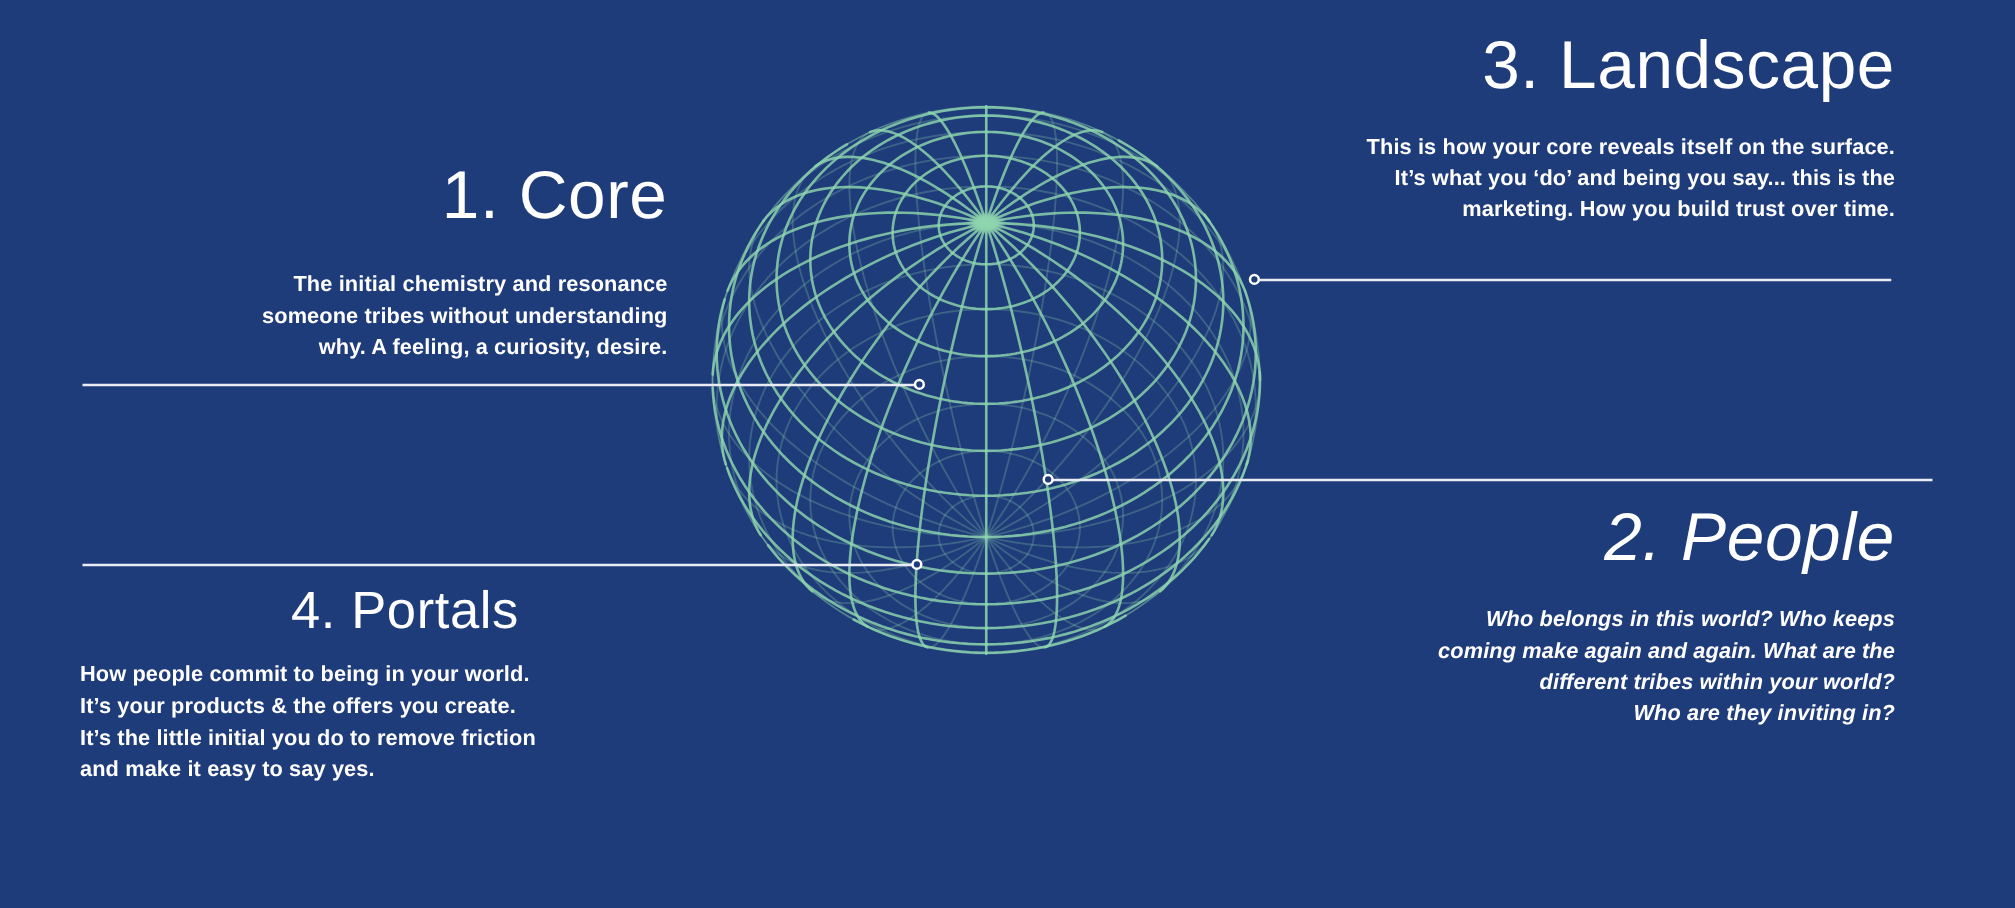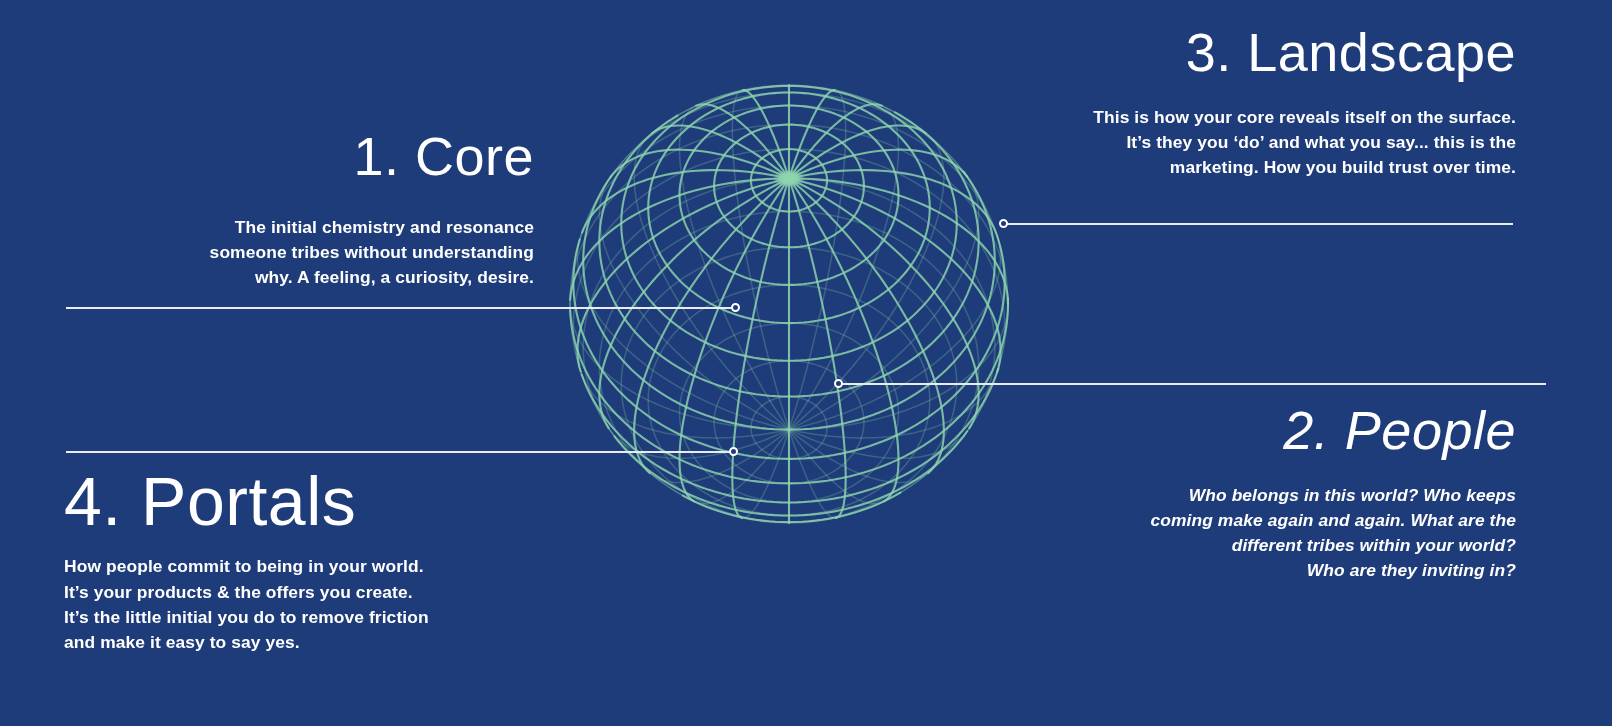--- a/index.html
+++ b/index.html
@@ -52,21 +52,21 @@
 
   #quad-landscape { right: 96px; top: 24px;  text-align: right; width: 560px; }
   #quad-landscape .quad-title { font-size: 54px; }
   #quad-landscape .quad-body  { margin-top: 24px; }
 
   #quad-people    { right: 96px; top: 402px; text-align: right; width: 560px; font-style: italic; }
   #quad-people .quad-title { font-size: 54px; }
   #quad-people .quad-body  { margin-top: 24px; }
 
   #quad-portals   { left: 64px;  top: 466px; text-align: left;  width: 520px; }
-  #quad-portals .quad-title { font-size: 68px; }
+  #quad-portals .quad-title { font-size: 42px; text-align: center; }
   #quad-portals .quad-body  { margin-top: 17px; }
 
   
   .leader-line {
     position: absolute;
     height: 2px;
     background: #e9ecf5;
   }
   .leader-dot {
     position: absolute;
@@ -206,21 +206,21 @@
       <div>The initial chemistry and resonance</div>
       <div>someone tribes without understanding</div>
       <div>why. A feeling, a curiosity, desire.</div>
     </div>
   </div>
 
   <div class="quad" id="quad-landscape">
     <div class="quad-title">3. Landscape</div>
     <div class="quad-body">
       <div>This is how your core reveals itself on the surface.</div>
-      <div>It’s they you ‘do’ and what you say... this is the</div>
+      <div>It’s what you ‘do’ and being you say... this is the</div>
       <div>marketing. How you build trust over time.</div>
     </div>
   </div>
 
   <div class="quad" id="quad-people">
     <div class="quad-title">2. People</div>
     <div class="quad-body">
       <div>Who belongs in this world? Who keeps</div>
       <div>coming make again and again. What are the</div>
       <div>different tribes within your world?</div>

